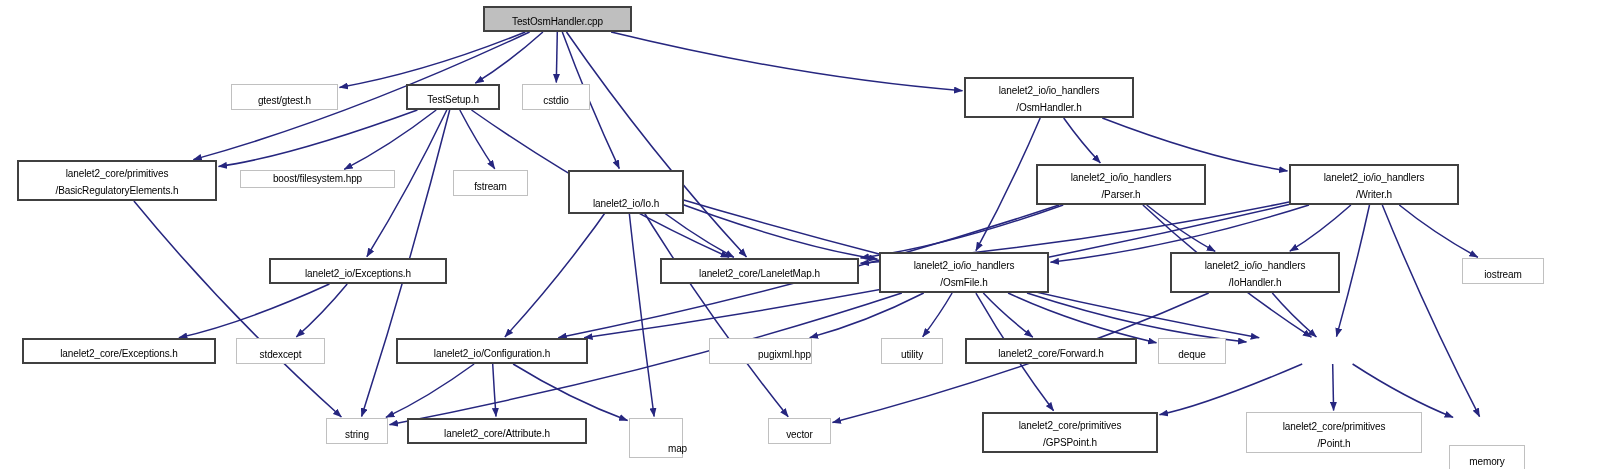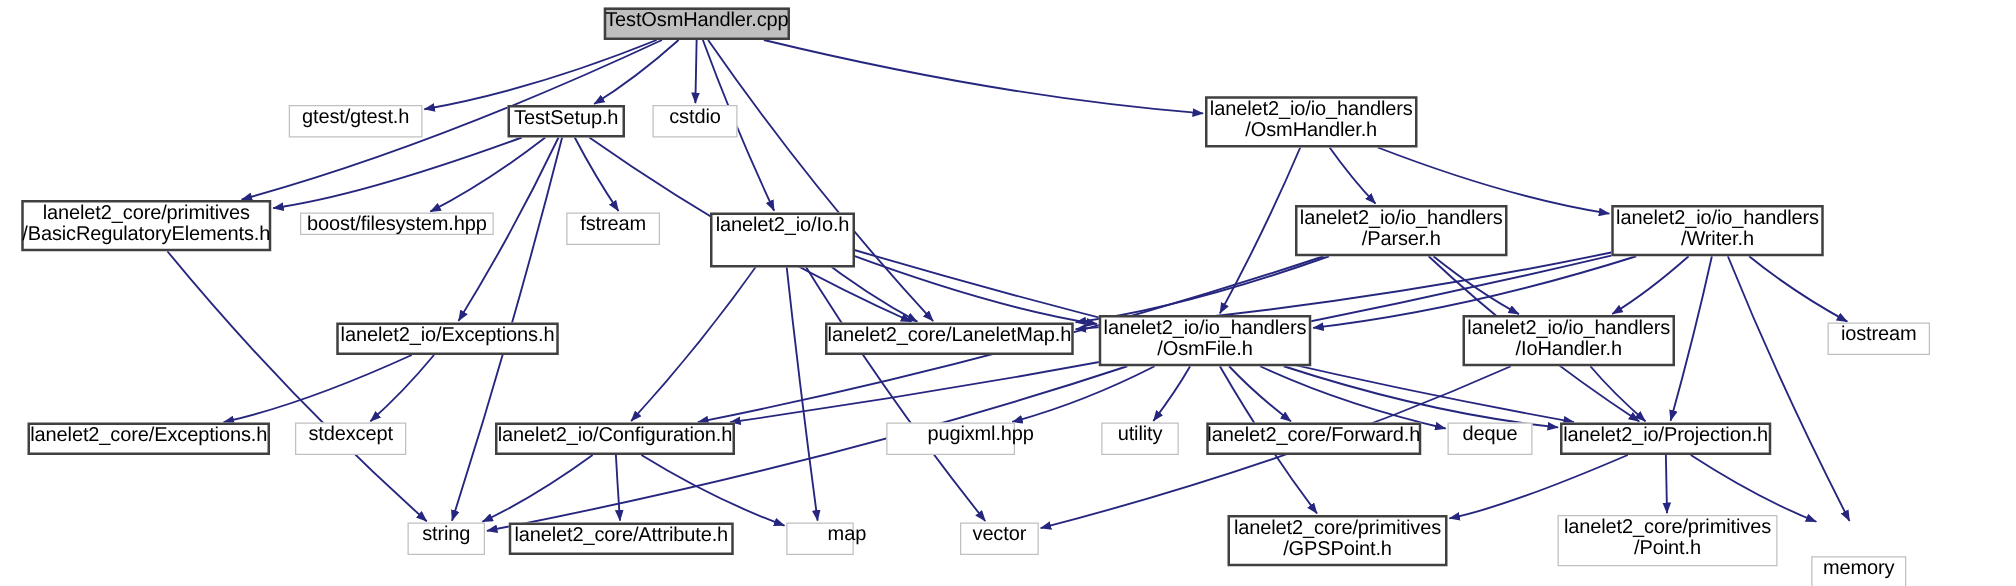--- a/index.html
+++ b/index.html
@@ -23,26 +23,26 @@
     left: 0;
     top: 0;
     width: 1613px;
     height: 469px;
     pointer-events: none;
   }
   .node {
     position: absolute;
     box-sizing: border-box;
     display: flex;
-    align-items: flex-start;
+    align-items: flex-end;
     justify-content: center;
     text-align: center;
     background: #ffffff;
     color: #000000;
-    font-size: 16px;
+    font-size: 10px;
     line-height: 17px;
     letter-spacing: -0.1px;
     white-space: pre-line;
     z-index: 5;
   }
   
   .node.ext {
     border: 1px solid #c0c0c0;
   }
   
@@ -145,23 +145,22 @@
     <div class="node proj" style="left: 1170px; top: 252px; width: 170px; height: 41px;"><span class="label">lanelet2_io/io_handlers
 /IoHandler.h</span></div>
     <div class="node ext" style="left: 1462px; top: 258px; width: 82px; height: 26px;"><span class="label">iostream</span></div>
     <div class="node proj" style="left: 22px; top: 338px; width: 194px; height: 26px;"><span class="label">lanelet2_core/Exceptions.h</span></div>
     <div class="node ext" style="left: 236px; top: 338px; width: 89px; height: 26px;"><span class="label">stdexcept</span></div>
     <div class="node proj" style="left: 396px; top: 338px; width: 192px; height: 26px;"><span class="label">lanelet2_io/Configuration.h</span></div>
     <div class="node ext" style="left: 709px; top: 338px; width: 103px; height: 26px; padding-left: 48px;"><span class="label">pugixml.hpp</span></div>
     <div class="node ext" style="left: 881px; top: 338px; width: 62px; height: 26px;"><span class="label">utility</span></div>
     <div class="node proj" style="left: 965px; top: 338px; width: 172px; height: 26px;"><span class="label">lanelet2_core/Forward.h</span></div>
     <div class="node ext" style="left: 1158px; top: 338px; width: 68px; height: 26px;"><span class="label">deque</span></div>
-    <div class="node proj" style="left: 1248px; top: 338px; width: 169px; height: 26px;"><span class="label">lanelet2_io/Projection.h</span></div>
     <div class="node ext" style="left: 326px; top: 418px; width: 62px; height: 26px;"><span class="label">string</span></div>
     <div class="node proj" style="left: 407px; top: 418px; width: 180px; height: 26px;"><span class="label">lanelet2_core/Attribute.h</span></div>
-    <div class="node ext" style="left: 629px; top: 418px; width: 54px; height: 26px; padding-left: 43px;"><span class="label">map</span></div>
+    <div class="node ext" style="left: 629px; top: 418px; width: 54px; height: 40px; padding-left: 43px;"><span class="label">map</span></div>
     <div class="node ext" style="left: 768px; top: 418px; width: 63px; height: 26px;"><span class="label">vector</span></div>
     <div class="node proj" style="left: 982px; top: 412px; width: 176px; height: 41px;"><span class="label">lanelet2_core/primitives
 /GPSPoint.h</span></div>
     <div class="node ext" style="left: 1246px; top: 412px; width: 176px; height: 41px;"><span class="label">lanelet2_core/primitives
 /Point.h</span></div>
     <div class="node ext" style="left: 1449px; top: 418px; width: 76px; height: 26px; margin-top: 27px;"><span class="label">memory</span></div>
   </div>
 
 </body></html>

